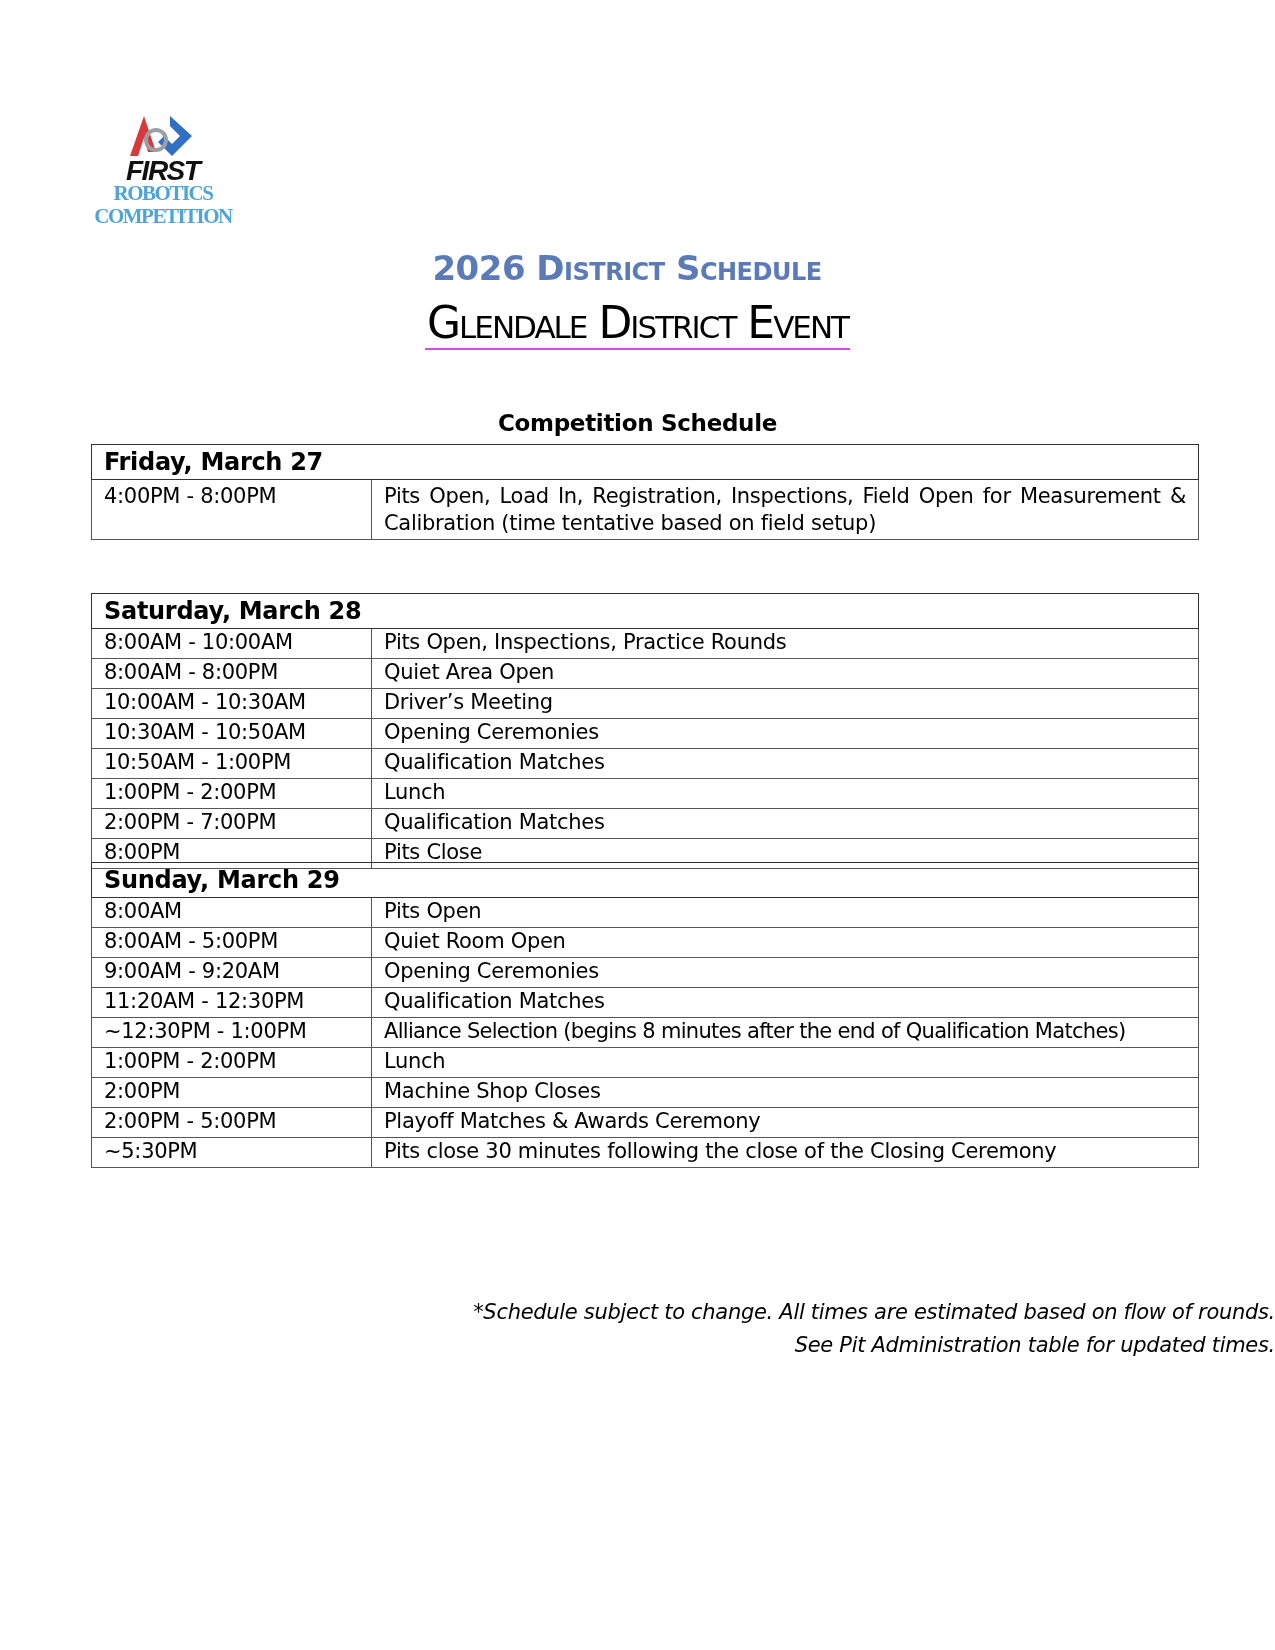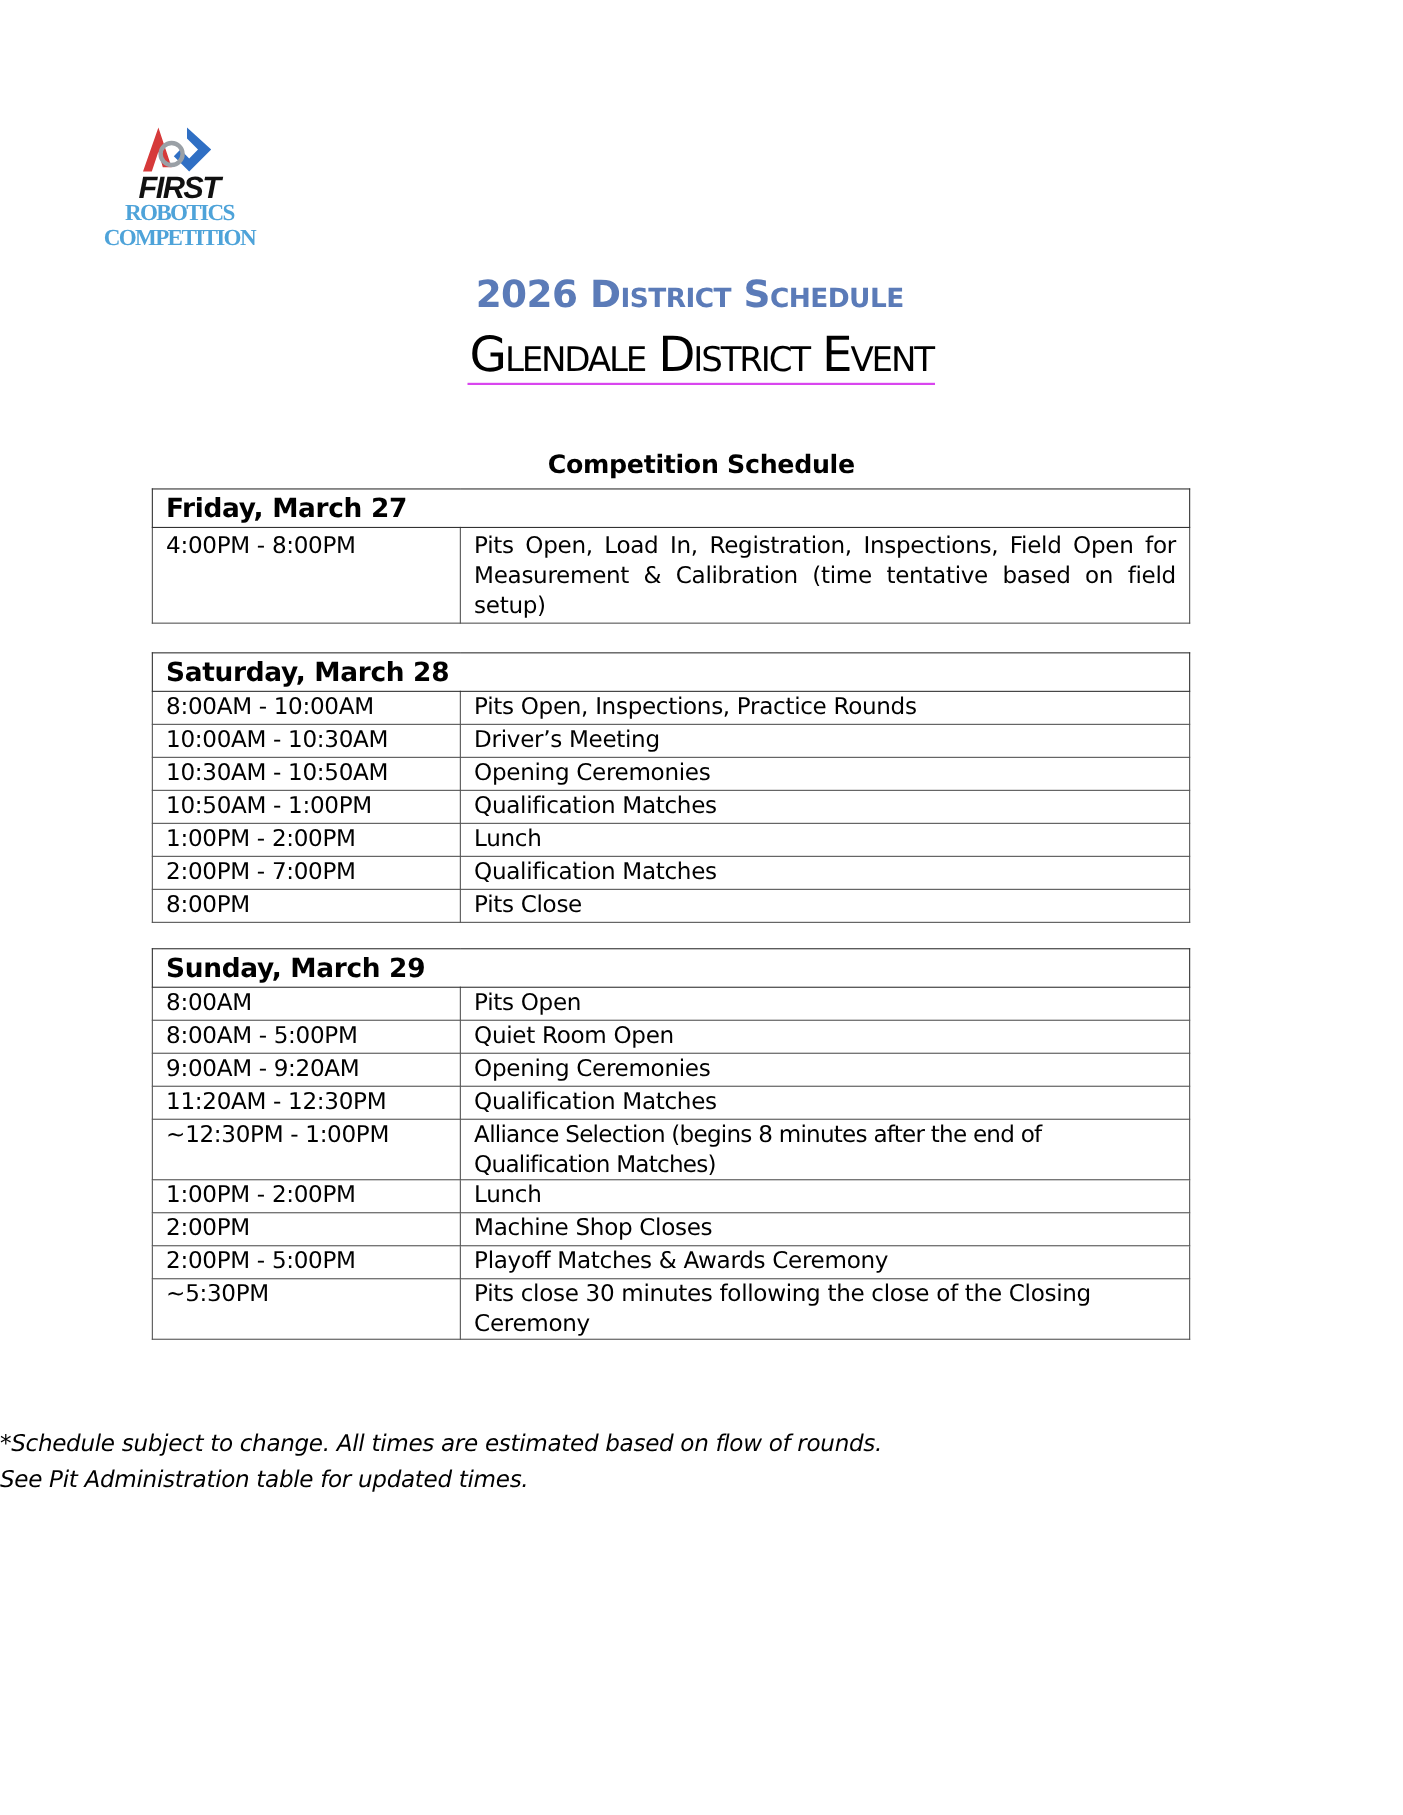--- a/index.html
+++ b/index.html
@@ -17,33 +17,33 @@
               font-family: "DejaVu Sans", sans-serif; font-weight: bold; font-size: 34px;
               color: #5b7bb8; font-variant: small-caps; letter-spacing: -0.5px; }
   .title-wrap { position: absolute; left: 0; width: 1275px; top: 298px; text-align: center; }
   .title { display: inline-block; font-family: "DejaVu Sans", sans-serif; font-size: 44px;
            font-variant: small-caps; letter-spacing: -2px; color: #000;
            border-bottom: 2px solid #d946ef; line-height: 50px; padding: 0 2px; }
 
   .section-heading { position: absolute; left: 0; width: 1275px; top: 410px; text-align: center;
                      font-weight: bold; font-size: 23px; letter-spacing: -0.3px; }
 
-  table.day { position: absolute; left: 91px; width: 944px; border-collapse: collapse;
-              font-family: "DejaVu Sans", sans-serif; font-size: 21px; letter-spacing: -0.3px; margin-left: 47px; }
+  table.day { position: absolute; left: 91px; width: 1108px; border-collapse: collapse;
+              font-family: "DejaVu Sans", sans-serif; font-size: 21px; letter-spacing: -0.3px; }
   table.day td { border: 1.5px solid #555; padding: 0 12px; vertical-align: top; line-height: 27px; }
   table.day td.day-head { font-weight: bold; font-size: 24px; height: 34px; line-height: 34px; border-color:#333; }
   table.day td.time { width: 255px; }
   table.day tr.row td { height: 29px; }
   table.day td.multi { line-height: 27px; padding-top: 3px; padding-bottom: 2px; text-align: justify; }
 
   #tbl-fri { top: 444px; }
   #tbl-sat { top: 593px; }
   #tbl-sun { top: 862px; }
 
-  .footnote { position: absolute; left: 0; width: 1275px; top: 1296px; text-align: left;
+  .footnote { position: absolute; left: 0; width: 1275px; top: 1296px; text-align: right;
               font-style: italic; font-size: 21px; line-height: 33px; letter-spacing: -0.3px; }
 </style>
 </head>
 <body>
 
 <div class="logo">
   <svg width="70" height="48" viewBox="0 0 70 48">
     <polygon points="4,44 18,4 30,40 22,40 18,26 12,44" fill="#d63a3a"></polygon>
     <polygon points="44,4 66,24 46,44 32,30 38,24 46,32 54,24 44,14" fill="#2f6fc4"></polygon>
     <circle cx="30" cy="28" r="10" fill="none" stroke="#9aa0a6" stroke-width="4"></circle>
@@ -72,20 +72,24 @@
   </table>
 
 <table class="day" id="tbl-sat">
   <tbody>
       <tr>
         <td colspan="2" class="day-head">Saturday, March 28</td>
       </tr>
   <tr class="row">
         <td class="time">8:00AM - 10:00AM</td>
         <td>Pits Open, Inspections, Practice Rounds</td>
+      </tr>
+  <tr class="row">
+        <td class="time">8:00AM - 8:00PM</td>
+        <td>Quiet Area Open</td>
       </tr>
   <tr class="row">
         <td class="time">10:00AM - 10:30AM</td>
         <td>Driver’s Meeting</td>
       </tr>
   <tr class="row">
         <td class="time">10:30AM - 10:50AM</td>
         <td>Opening Ceremonies</td>
       </tr>
   <tr class="row">

